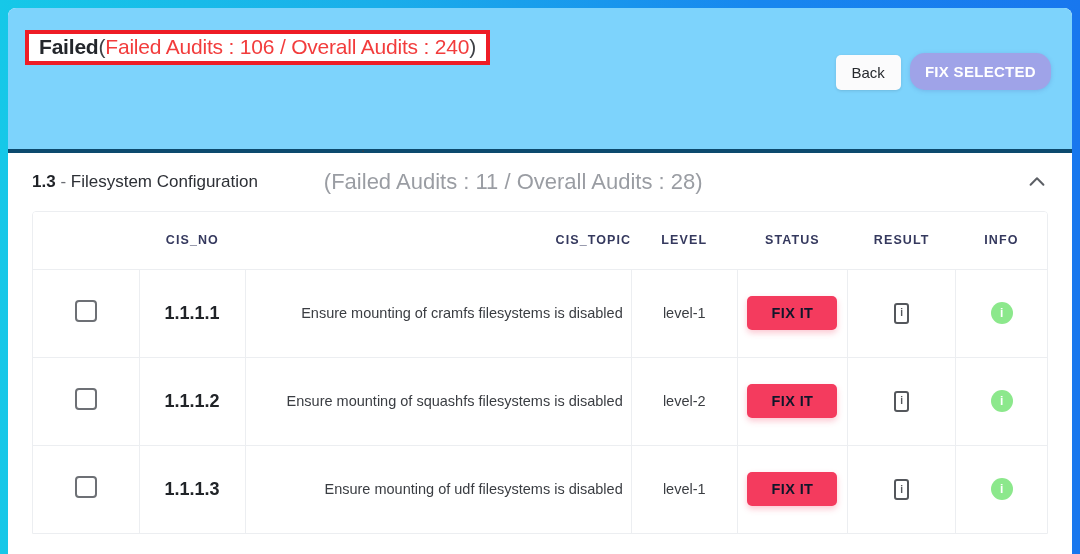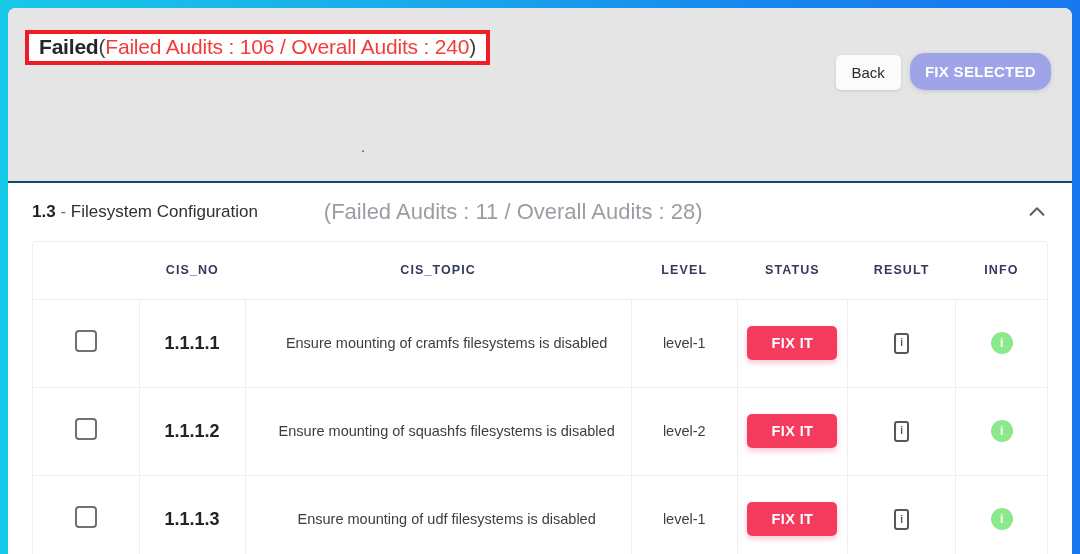--- a/index.html
+++ b/index.html
@@ -25,23 +25,23 @@
     width: 1064px;
     height: 546px;
     background: #ffffff;
     border-radius: 8px 8px 0 0;
     overflow: hidden;
   }
 
   
   #header-zone {
     position: relative;
-    height: 175px;
-    background: #e5e5e5;
-    border-bottom: 2px solid #0c4a6e;
+    height: 145px;
+    background: #7dd3fc;
+    border-bottom: 4px solid #0c4a6e;
   }
 
   #failed-title-wrap {
     position: absolute;
     left: 17px;
     top: 22px;
     border: 4px solid #ee1c25;
     background: #fff;
     padding: 2px 10px 4px 10px;
     line-height: 1;
@@ -190,21 +190,21 @@
     border-top: 1px solid #eceef1;
     border-right: 1px solid #eceef1;
     height: 88px;
     padding: 0 8px;
     vertical-align: middle;
     background: #fff;
   }
   #audit-table td:last-child { border-right: none; }
   th.c-check, td.c-check { width: 100px; text-align: center; }
   th.c-no,    td.c-no    { width: 100px; text-align: center; }
-  th.c-topic, td.c-topic { width: 364px; text-align: center; }
+  th.c-topic, td.c-topic { width: 364px; text-align: right; }
   th.c-level, td.c-level { width: 100px; text-align: center; }
   th.c-status,td.c-status{ width: 104px; text-align: center; }
   th.c-result,td.c-result{ width: 102px; text-align: center; }
   th.c-info,  td.c-info  { width: 86px;  text-align: center; }
 
   th.c-check { border-right: 1px solid transparent; }
 
   .row-cb {
     width: 22px; height: 22px;
     border: 2px solid #6d7075;
@@ -223,21 +223,21 @@
     color: #3a3d42;
     padding-left: 17px;
   }
   .level-txt {
     font-size: 14.5px;
     color: #3a3d42;
   }
   .fixit-btn {
     display: inline-block;
     background: #f43b5e;
-    color: #ffffff;
+    color: #0f172a;
     font-size: 14.5px;
     font-weight: bold;
     letter-spacing: .4px;
     padding: 9px 24px;
     border: none;
     border-radius: 5px;
     box-shadow: 0 3px 6px rgba(244,59,94,.28);
     cursor: pointer;
     font-family: "Liberation Sans", sans-serif;
   }

